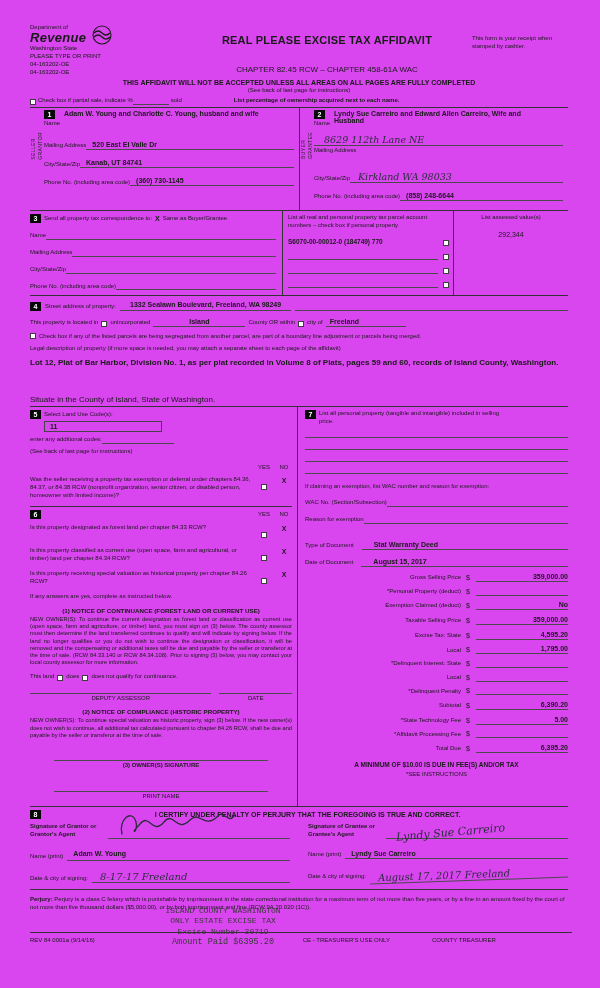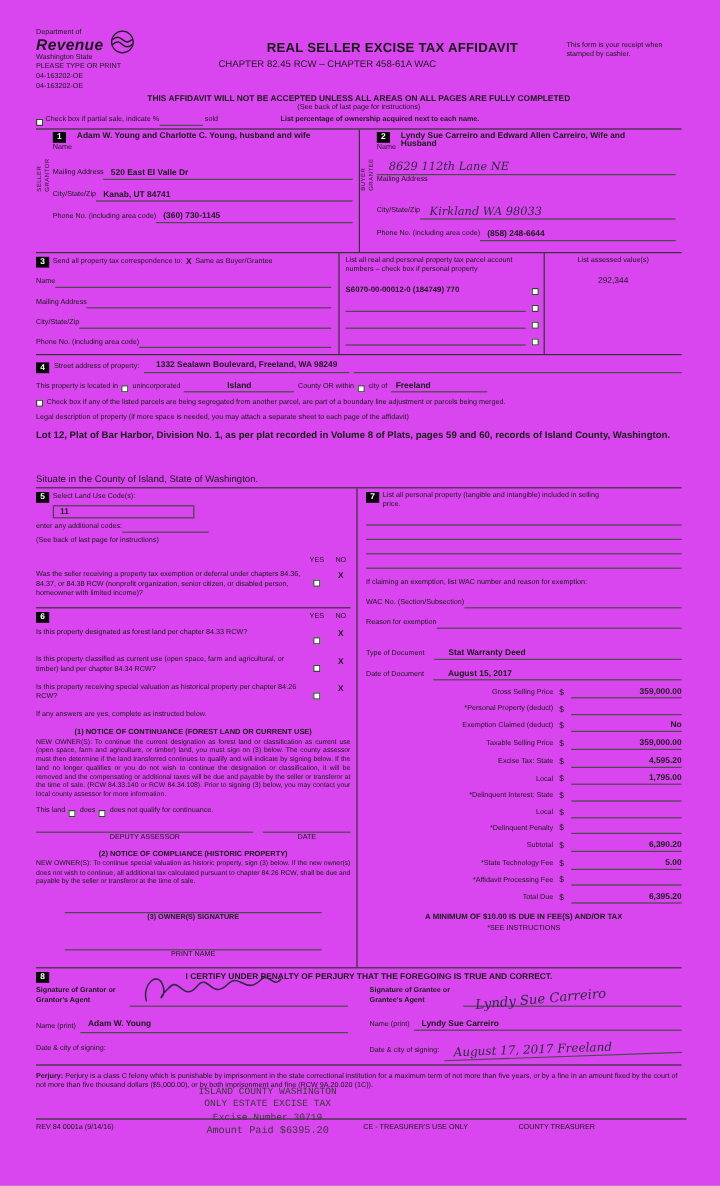--- a/index.html
+++ b/index.html
@@ -21,36 +21,36 @@
   .numbox{flex:0 0 auto;display:inline-flex;align-items:center;justify-content:center;width:11px;height:9px;background:#070707;color:#fff;font-size:7px;font-weight:700}
   .cb{flex:0 0 auto;display:inline-block;width:6px;height:6px;border:1px solid #3d3d3d;background:#fff}
   .hand{font-family:"DejaVu Serif",serif;font-style:italic;color:#2c2c3e}
   
   .hdr{display:grid;grid-template-columns:152px 1fr 96px;align-items:start}
   .logo{display:flex;gap:4px;align-items:flex-start}
   .dor1{font-size:6px}
   .dor2{font-size:13px;font-weight:700;font-style:italic;letter-spacing:.3px}
   .dor3{font-size:6px}
   .title{font-size:11px;font-weight:700;text-align:center;margin-top:10px;letter-spacing:.2px}
-  .chapter{font-size:8px;margin-top:3px}
+  .chapter{font-size:8px;text-align:center;margin-top:19px}
   .receipt{font-size:6px;margin-top:10px;line-height:1.35}
   .warn{font-size:7px;font-weight:700;text-align:center;margin-top:3px}
   .seeback{font-size:6px;text-align:center;margin-top:1px}
   
   .partial{margin-top:4px;align-items:flex-end}
   
   .parties{display:grid;grid-template-columns:1fr 1fr;border-top:1px solid #333;border-bottom:1px solid #333;margin-top:2px}
   .party{position:relative;padding:2px 5px 4px 14px;min-height:102px}
   .party+.party{border-left:1px solid #333}
   .pside{position:absolute;left:1px;top:24px;display:flex;gap:1px}
   .pside span{writing-mode:vertical-rl;transform:rotate(180deg);font-size:5px;letter-spacing:.4px;line-height:5.6px;color:#222}
   .pnamewrap{display:flex;gap:4px}
   .pnum{display:flex;flex-direction:column;gap:1px;flex:0 0 auto}
   .pname{font-size:7px;font-weight:700;flex:1;min-height:22px}
-  .pfield{display:flex;align-items:center;margin-top:8px}
+  .pfield{display:flex;align-items:flex-end;margin-top:8px}
   .pfield .val{padding-left:6px}
   
   .sec3{display:grid;grid-template-columns:252px 172px 1fr;border-bottom:1px solid #333}
   .s3a{padding:3px 6px 5px 0}
   .s3b{border-left:1px solid #333;border-right:1px solid #333;padding:3px 4px 5px 5px}
   .s3c{padding:3px 3px}
   .s3field{display:flex;align-items:flex-end;margin-top:9px}
   .s3prow{display:flex;align-items:flex-end;margin-top:8px}
   
   .sec4{padding-top:4px}
@@ -108,21 +108,21 @@
             <path d="M4 9 Q 8 5, 12 9 T 20 9" fill="none" stroke="#1c1c1c" stroke-width="1.2"></path>
             <path d="M4 13 Q 8 9, 12 13 T 20 13" fill="none" stroke="#1c1c1c" stroke-width="1.2"></path>
           </svg>
         </span>
       </div>
       <div class="f6" style="margin-top:2px">PLEASE TYPE OR PRINT</div>
       <div class="f6">04-163202-OE</div>
       <div class="f6">04-163202-OE</div>
     </div>
     <div>
-      <div class="title">REAL SELLER EXCISE TAX AFFIDAVIT</div>
+      <div class="title">REAL PLEASE EXCISE TAX AFFIDAVIT</div>
       <div class="chapter">CHAPTER 82.45 RCW – CHAPTER 458-61A WAC</div>
     </div>
     <div class="receipt">This form is your receipt when stamped by cashier.</div>
   </div>
   <div class="warn">THIS AFFIDAVIT WILL NOT BE ACCEPTED UNLESS ALL AREAS ON ALL PAGES ARE FULLY COMPLETED</div>
   <div class="seeback">(See back of last page for instructions)</div>
 
   <div class="row f6 partial">
     <span class="cb"></span>
     <span class="gap2"></span>
@@ -481,20 +481,21 @@
         </div>
         <div class="row" style="margin-top:10px">
           <span class="f6">Name (print)</span>
           <span class="gap4"></span>
           <span class="ul fill f7 b sigholder" style="height:12px;padding-left:6px">Adam W. Young</span>
           <svg class="scrib" style="position:absolute" width="0" height="0"></svg>
         </div>
         <div class="row" style="margin-top:10px">
           <span class="f6">Date &amp; city of signing:</span>
           <span class="gap4"></span>
+          <span class="ul fill hand" style="font-size:10px;padding-left:8px">8-17-17 Freeland</span>
         </div>
       </div>
       <div>
         <div class="row">
           <span class="f6 b" style="width:78px">Signature of Grantee or Grantee's Agent</span>
           <span class="ul fill sigholder">
             <span class="hand" style="position:absolute;left:10px;bottom:-1px;font-size:11px;white-space:nowrap;transform:rotate(-5deg);display:inline-block">Lyndy Sue Carreiro</span>
           </span>
         </div>
         <div class="row" style="margin-top:10px">

